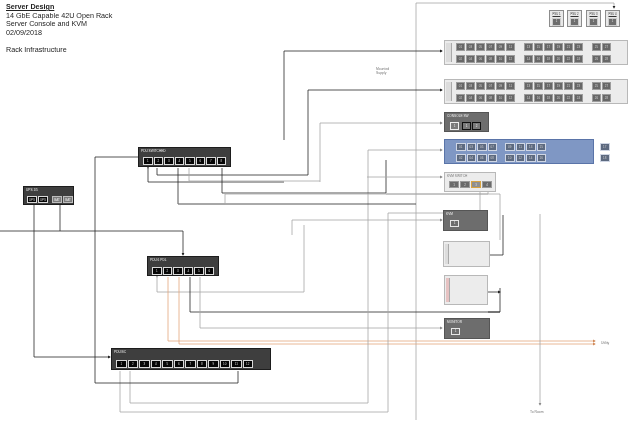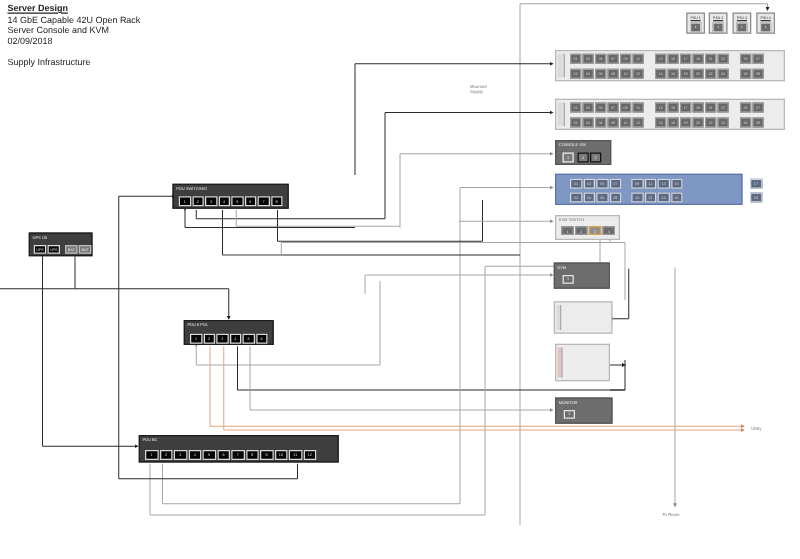--- a/index.html
+++ b/index.html
@@ -32,21 +32,21 @@
   </style>
 </head>
 <body>
 
 <div class="header">
   <div class="title">Server Design</div>
   <div>14 GbE Capable 42U Open Rack</div>
   <div>Server Console and KVM</div>
   <div>02/09/2018</div>
   <div class="gap"></div>
-  <div>Supply Infrastructure</div>
+  <div>Rack Infrastructure</div>
 </div>
 
 <svg class="wires" viewBox="0 0 640 447">
   <defs>
     <marker id="ah" markerWidth="4" markerHeight="4" refX="3" refY="2" orient="auto">
       <path d="M0,0 L4,2 L0,4 z" fill="#222"></path>
     </marker>
     <marker id="ahg" markerWidth="4" markerHeight="4" refX="3" refY="2" orient="auto">
       <path d="M0,0 L4,2 L0,4 z" fill="#8a8a8a"></path>
     </marker>

